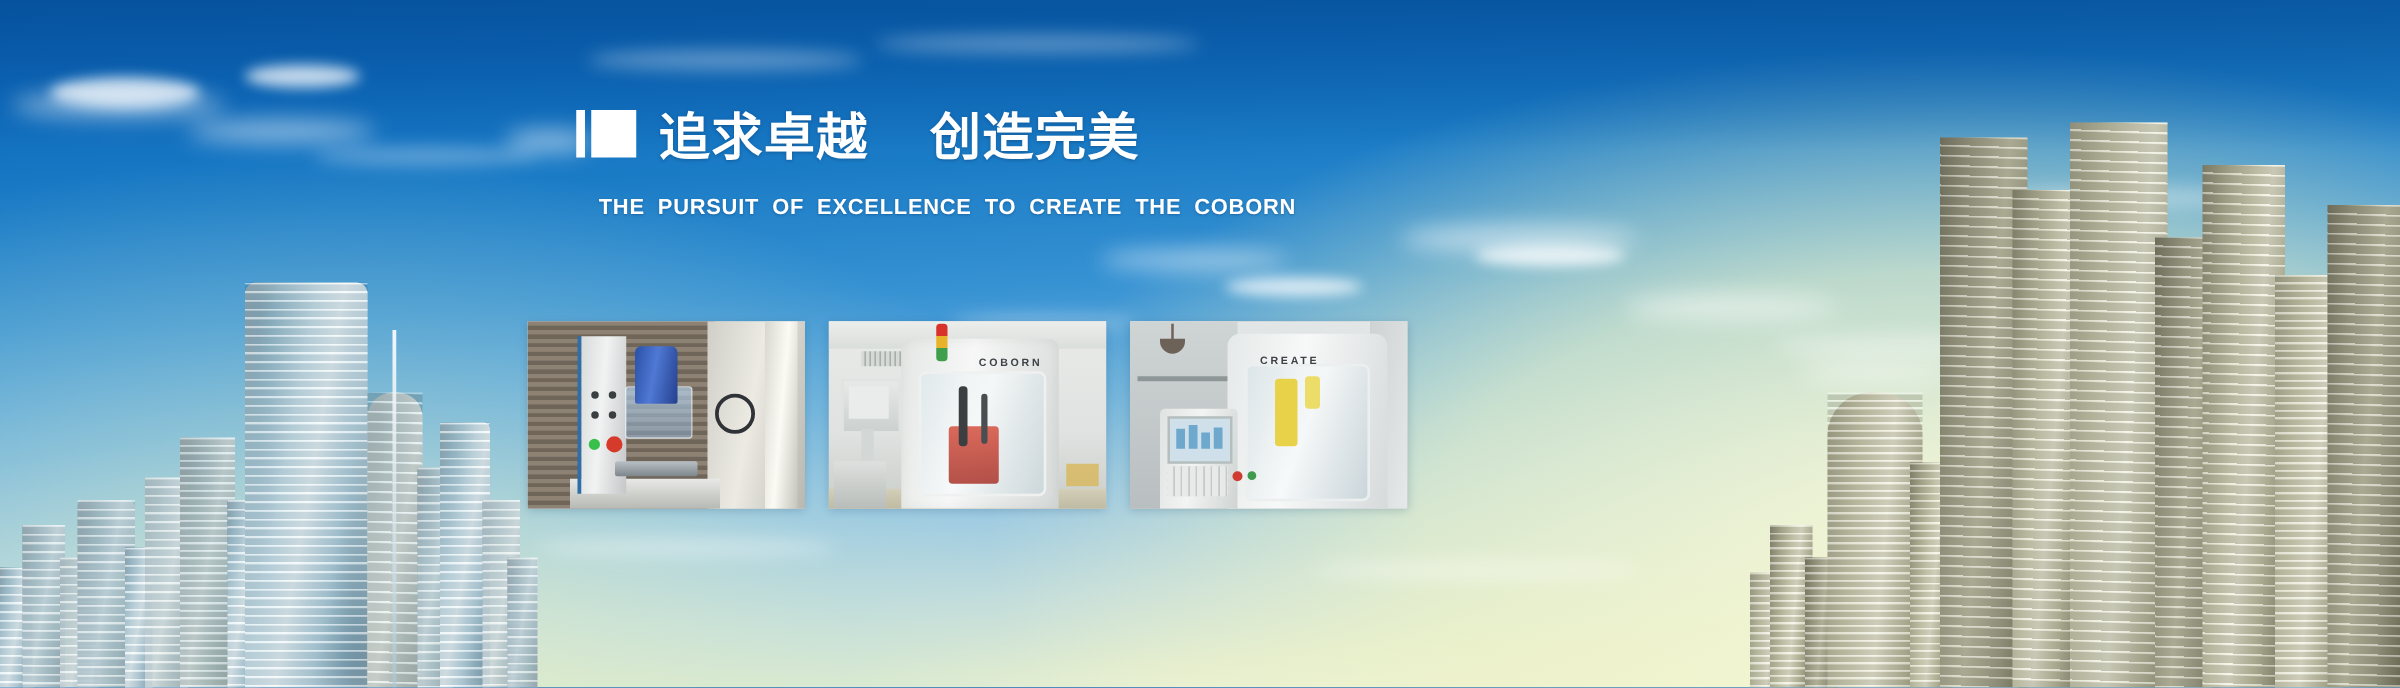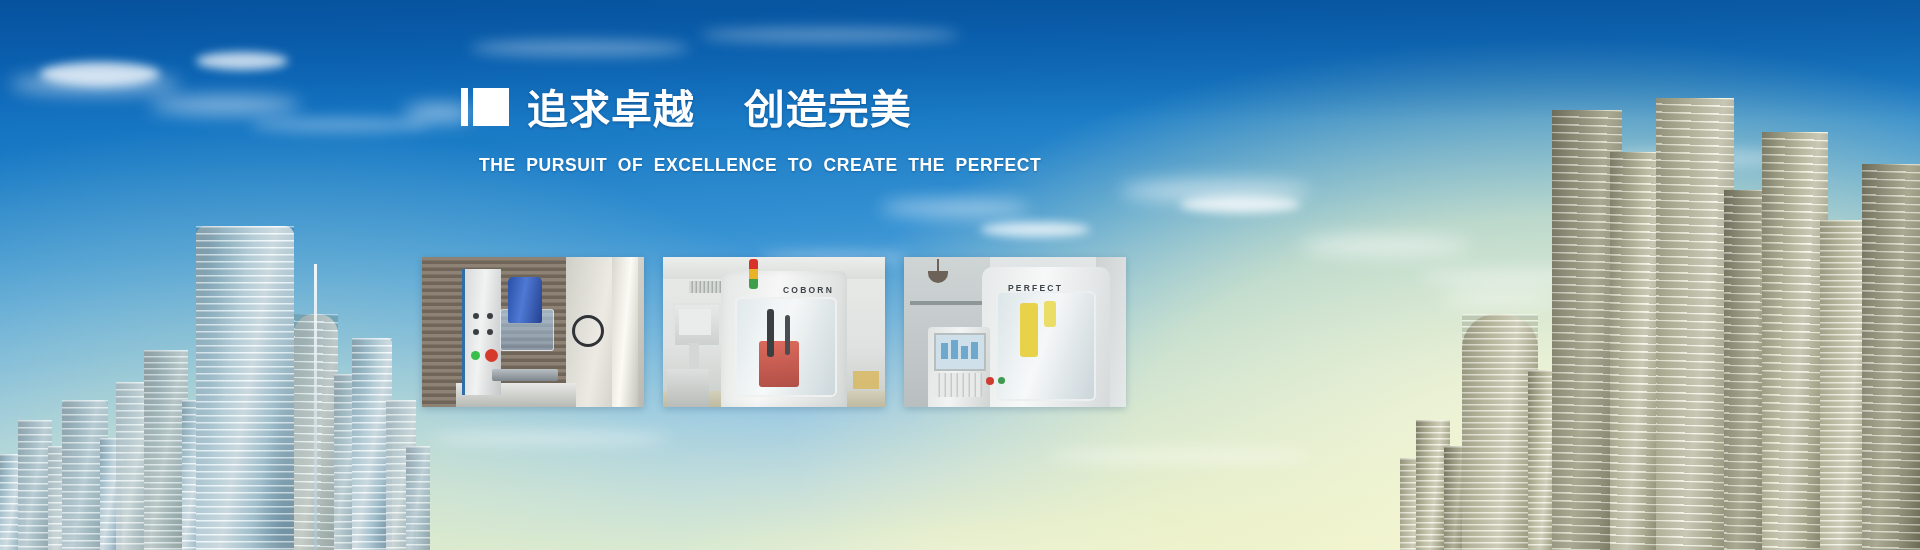--- a/index.html
+++ b/index.html
@@ -293,21 +293,21 @@
       <div class="mark">
         <div class="bar-thin"></div>
         <div class="bar-wide"></div>
       </div>
       <div class="headline">
         <span>追求卓越</span>
         <span class="gap"></span>
         <span>创造完美</span>
       </div>
     </div>
-    <div class="subline">THE PURSUIT OF EXCELLENCE TO CREATE THE PERFECT</div>
+    <div class="subline">THE PURSUIT OF EXCELLENCE TO CREATE THE COBORN</div>
   </div>
 
   <div class="photos">
 
     <div class="photo">
       <div class="p1-wall"></div>
       <div class="p1-right"></div>
       <div class="p1-col"></div>
       <div class="p1-table"></div>
       <div class="p1-panel">
@@ -358,17 +358,17 @@
       <div class="p3-panel"></div>
       <div class="p3-scr">
         <div class="p3-scrl" style="left:5px;top:8px;width:7px;height:16px;"></div>
         <div class="p3-scrl" style="left:15px;top:5px;width:7px;height:19px;"></div>
         <div class="p3-scrl" style="left:25px;top:11px;width:7px;height:13px;"></div>
         <div class="p3-scrl" style="left:35px;top:7px;width:7px;height:17px;"></div>
       </div>
       <div class="p3-keys"></div>
       <div class="p3-redbtn"></div>
       <div class="p3-grnbtn"></div>
-      <div class="cap" style="left:104px;top:26px;">PERFECT</div>
+      <div class="cap" style="left:104px;top:26px;">CREATE</div>
     </div>
 
   </div>
 </div>
 
 </body></html>

